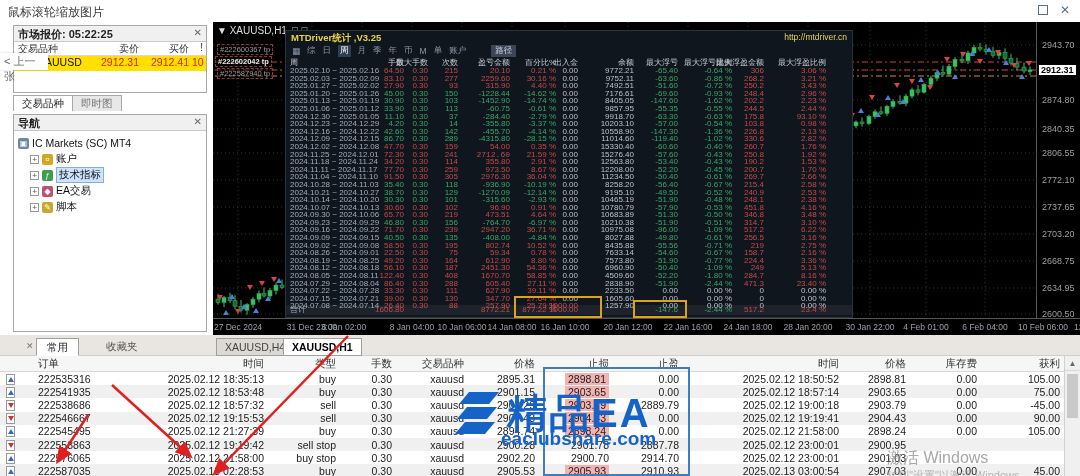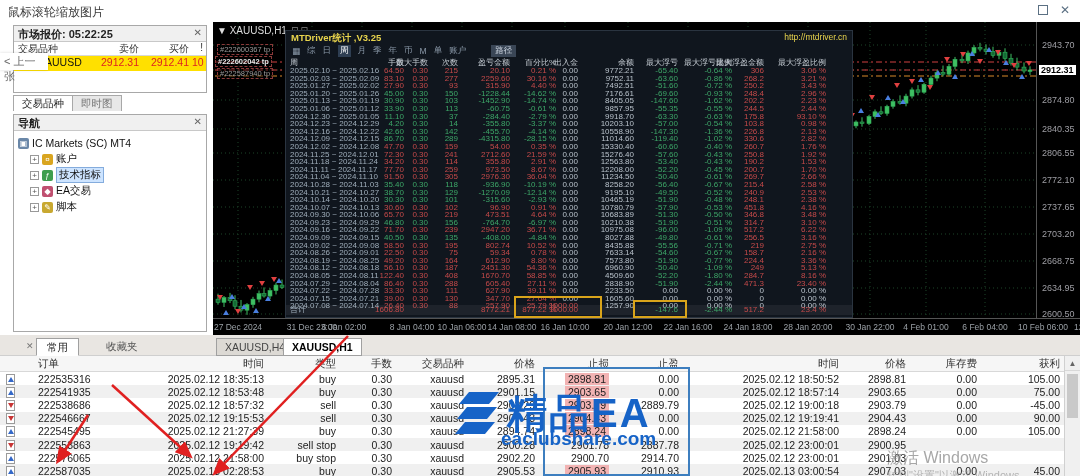--- a/index.html
+++ b/index.html
@@ -509,21 +509,21 @@
           <span style="color: rgb(61, 167, 104);">-60.60</span>
           <span style="color: rgb(61, 167, 104);">-0.40 %</span>
           <span style="color: rgb(198, 74, 74);">260.7</span>
           <span style="color: rgb(198, 74, 74);">1.76 %</span>
         </div>
         <div class="srow">
           <span style="color: rgb(159, 174, 187);">2024.11.25 ~ 2024.12.01</span>
           <span style="color: rgb(198, 74, 74);">72.30</span>
           <span style="color: rgb(198, 74, 74);">0.30</span>
           <span style="color: rgb(198, 74, 74);">241</span>
-          <span style="color: rgb(198, 74, 74);">2712.60</span>
+          <span style="color: rgb(198, 74, 74); font-family: Liberation Mono, monospace;">2712.60</span>
           <span style="color: rgb(198, 74, 74);">21.59 %</span>
           <span style="color: rgb(185, 194, 203);">0.00</span>
           <span style="color: rgb(185, 194, 203);">15276.40</span>
           <span style="color: rgb(61, 167, 104);">-57.60</span>
           <span style="color: rgb(61, 167, 104);">-0.43 %</span>
           <span style="color: rgb(198, 74, 74);">250.8</span>
           <span style="color: rgb(198, 74, 74);">1.92 %</span>
         </div>
         <div class="srow">
           <span style="color: rgb(159, 174, 187);">2024.11.18 ~ 2024.11.24</span>

